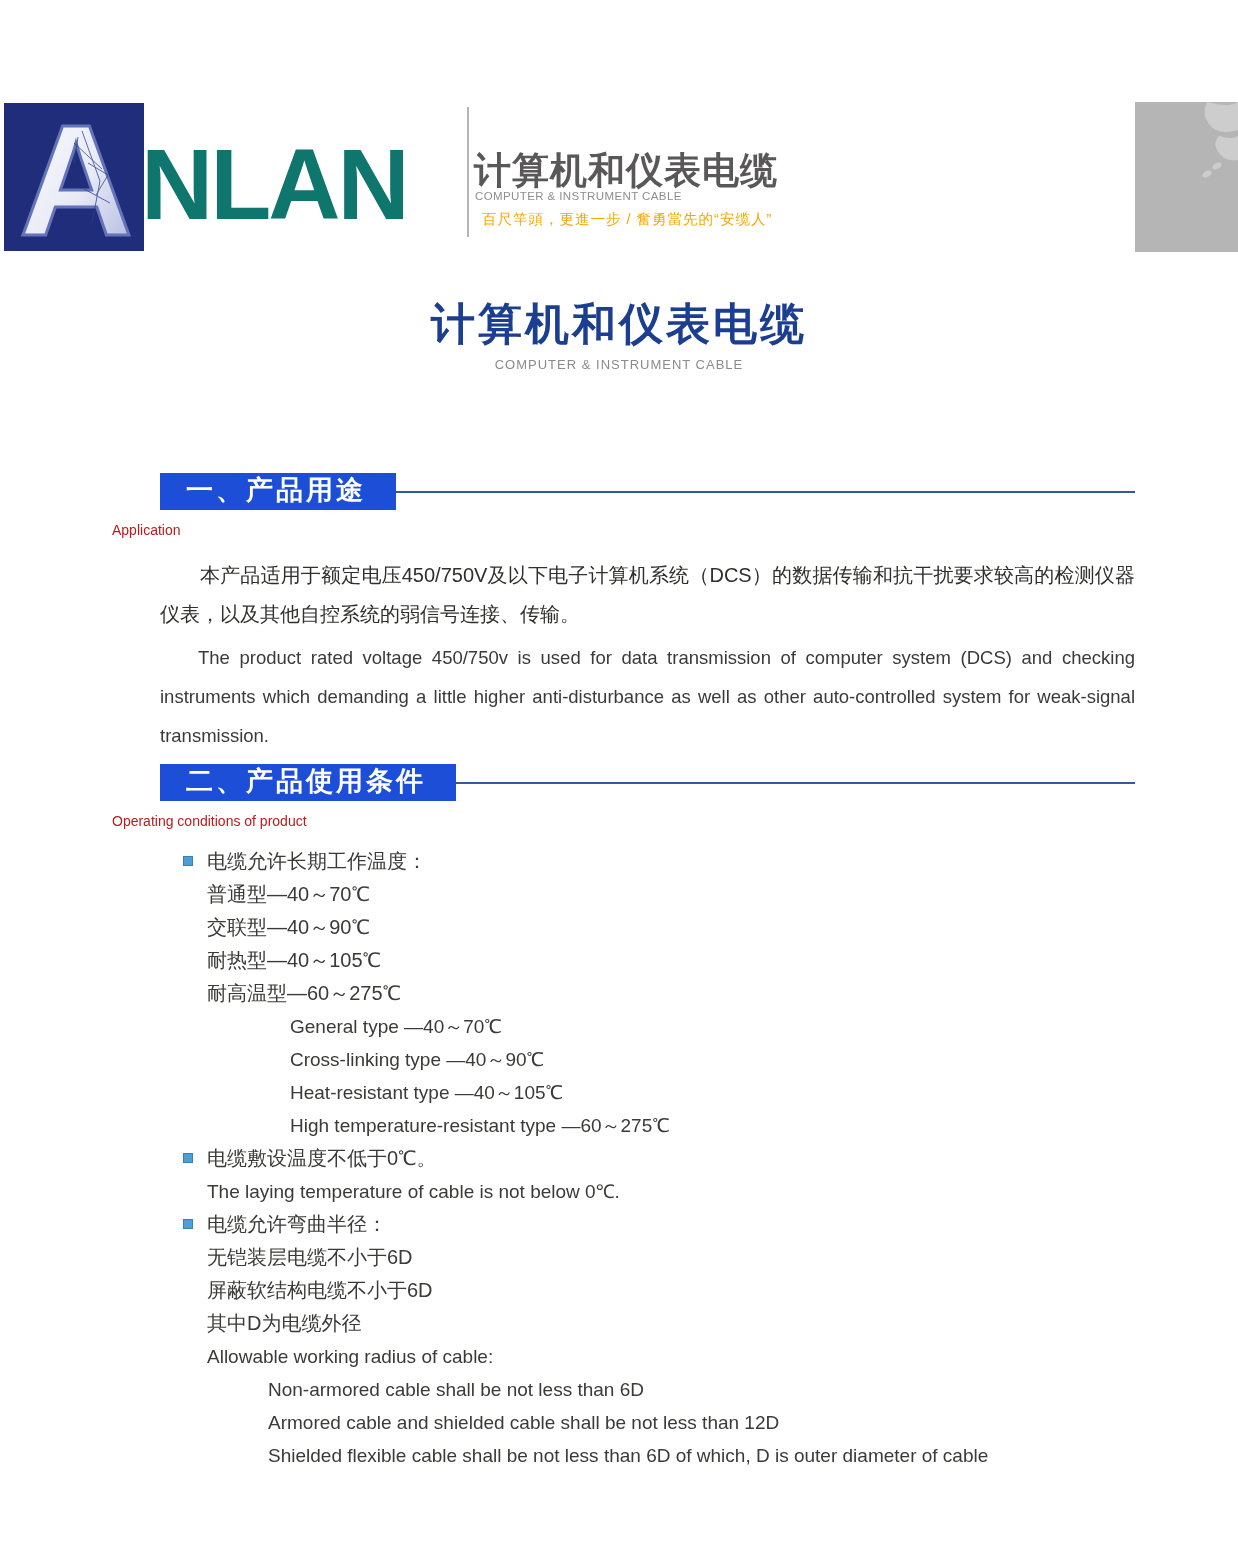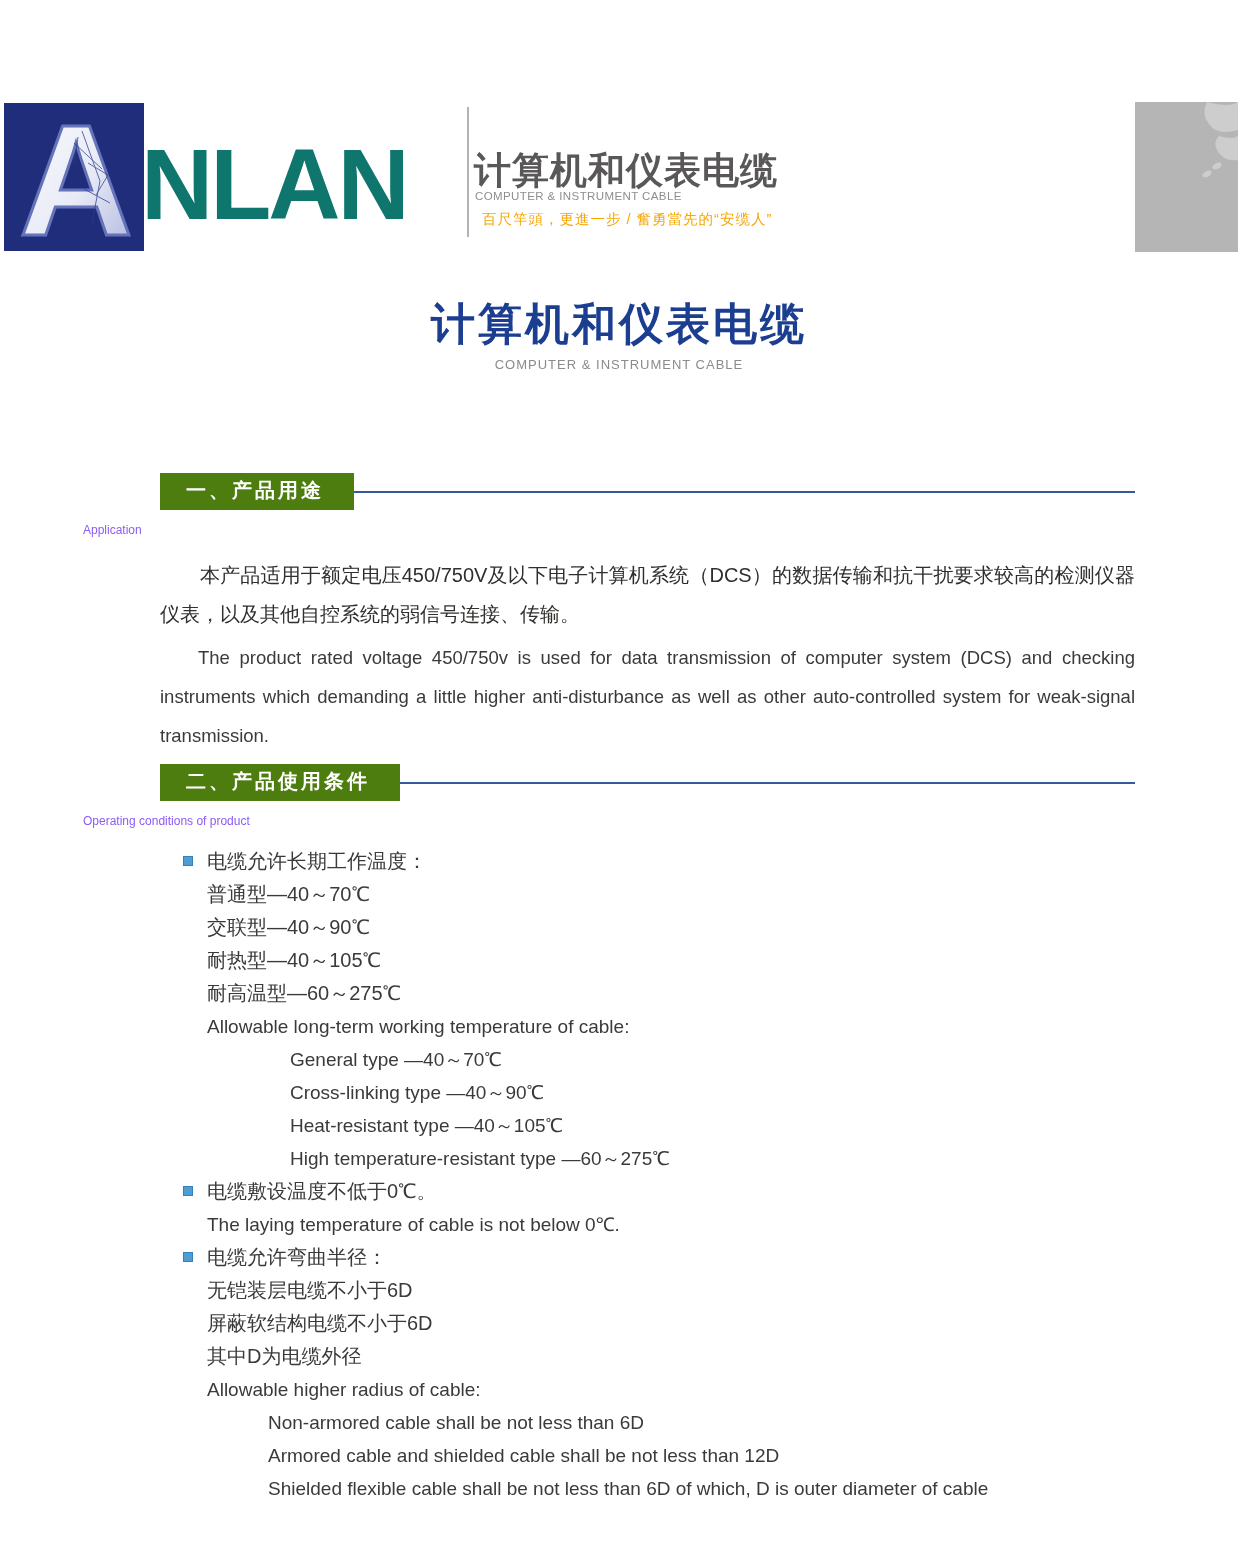--- a/index.html
+++ b/index.html
@@ -53,29 +53,29 @@
     font-size:13px;color:#8b8b8b;letter-spacing:1px;line-height:16px;
   }
   
   .sec{
     display:flex;align-items:center;
     margin-left:160px;margin-right:103px;
   }
   .sec1{margin-top:100px;}
   .sec2{margin-top:9px;}
   .sec-badge{
-    background:#4d7c0f;color:#ffffff;
-    font-size:20px;font-weight:bold;letter-spacing:3px;
+    background:#1d4ed8;color:#ffffff;
+    font-size:27px;font-weight:bold;letter-spacing:3px;
     padding:4px 30px 6px 26px;
     line-height:27px;
   }
   .sec-line{flex:1;height:2px;background:#36599e;}
   .subheading{
-    margin:8px 103px 0 83px;
-    font-size:12px;color:#8b5cf6;line-height:24px;
+    margin:8px 103px 0 112px;
+    font-size:14px;color:#b91c1c;line-height:24px;
   }
   
   .para{
     margin-left:160px;margin-right:103px;
     line-height:39px;text-align:justify;
   }
   .para-cn{margin-top:14px;font-size:20px;color:#2f2f2e;text-indent:40px;}
   .para-en{margin-top:4px;font-size:18.5px;color:#3a3a3a;text-indent:38px;}
   
   .cond-list{margin:12px 103px 0 160px;}
@@ -151,30 +151,29 @@
     <div class="sec-line"></div>
   </div>
   <div class="subheading">Operating conditions of product</div>
 
   <div class="cond-list">
     <div class="li"><span class="bullet"></span><span>电缆允许长期工作温度：</span></div>
     <div class="li"><span>普通型—40～70℃</span></div>
     <div class="li"><span>交联型—40～90℃</span></div>
     <div class="li"><span>耐热型—40～105℃</span></div>
     <div class="li"><span>耐高温型—60～275℃</span></div>
-    <div class="li en"><span>Allowable long-term working temperature of cable:</span></div>
     <div class="li en indent-lg"><span>General type —40～70℃</span></div>
     <div class="li en indent-lg"><span>Cross-linking type —40～90℃</span></div>
     <div class="li en indent-lg"><span>Heat-resistant type —40～105℃</span></div>
     <div class="li en indent-lg"><span>High temperature-resistant type —60～275℃</span></div>
     <div class="li"><span class="bullet"></span><span>电缆敷设温度不低于0℃。</span></div>
     <div class="li en"><span>The laying temperature of cable is not below 0℃.</span></div>
     <div class="li"><span class="bullet"></span><span>电缆允许弯曲半径：</span></div>
     <div class="li"><span>无铠装层电缆不小于6D</span></div>
     <div class="li"><span>屏蔽软结构电缆不小于6D</span></div>
     <div class="li"><span>其中D为电缆外径</span></div>
-    <div class="li en"><span>Allowable higher radius of cable:</span></div>
+    <div class="li en"><span>Allowable working radius of cable:</span></div>
     <div class="li en indent-md"><span>Non-armored cable shall be not less than 6D</span></div>
     <div class="li en indent-md"><span>Armored cable and shielded cable shall be not less than 12D</span></div>
     <div class="li en indent-md"><span>Shielded flexible cable shall be not less than 6D of which, D is outer diameter of cable</span></div>
   </div>
 
 </div>
 
 </body></html>

